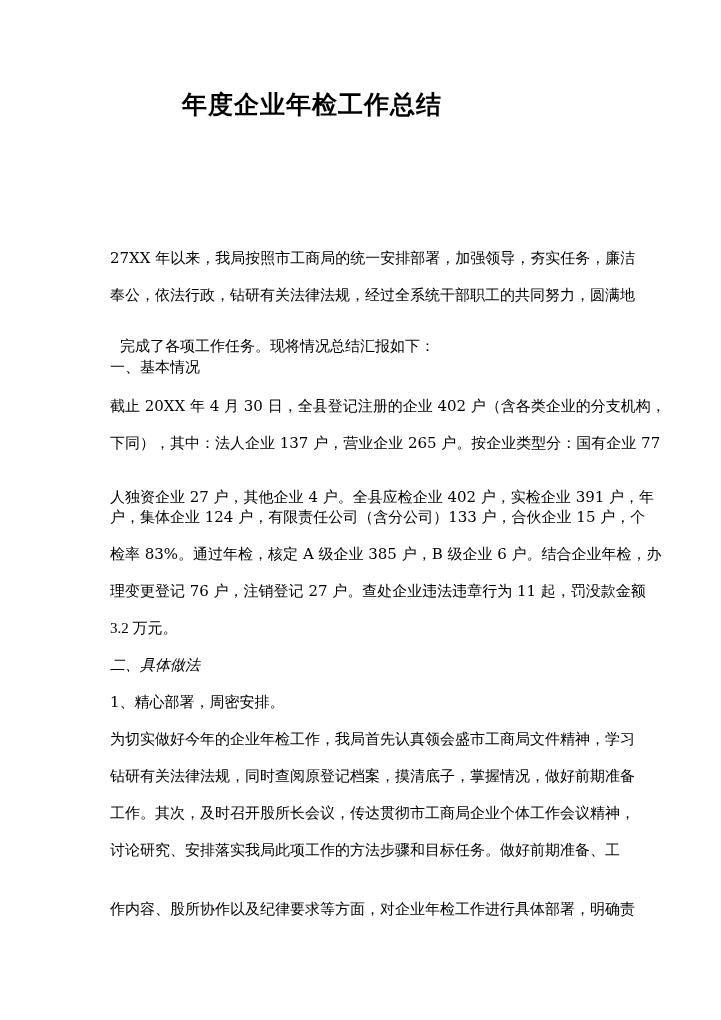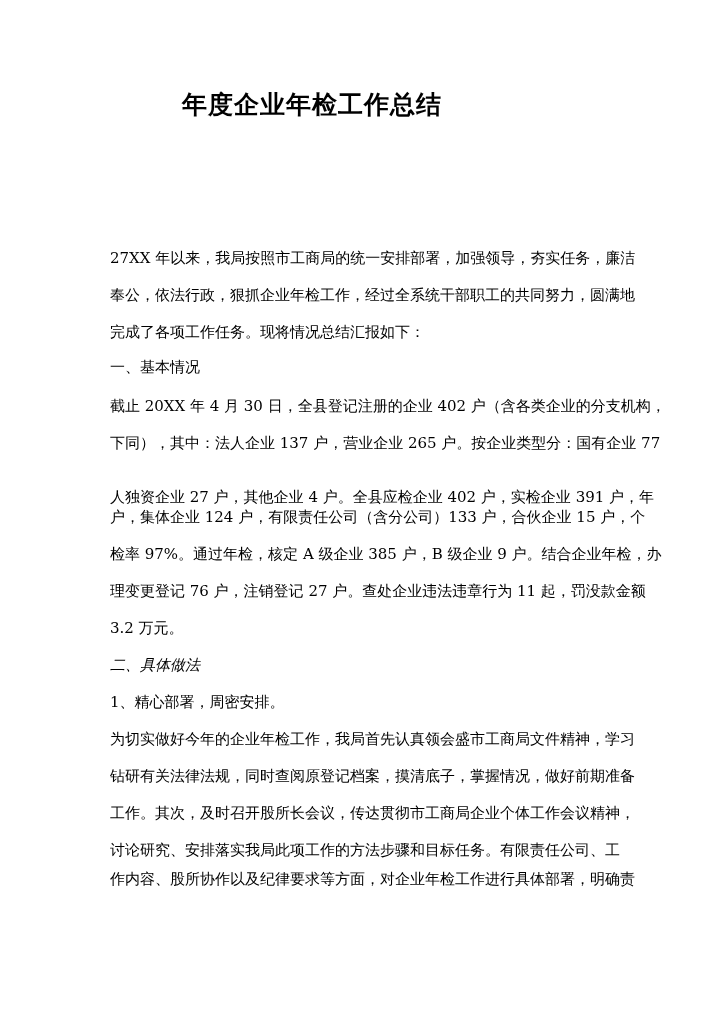--- a/index.html
+++ b/index.html
@@ -11,31 +11,31 @@
           white-space:nowrap; text-align:justify; text-align-last:justify; }
   .line.last { text-align-last:left; }
 </style>
 </head>
 <body>
 
 <div>
   <div class="title">年度企业年检工作总结</div>
   <div id="body-lines">
       <div class="line" style="top: 248px;">27XX 年以来，我局按照市工商局的统一安排部署，加强领导，夯实任务，廉洁</div>
-      <div class="line" style="top: 285px;">奉公，依法行政，狠抓企业年检工作，经过全系统干部职工的共同努力，圆满地</div>
-      <div class="line last" style="top: 322px;">完成了各项工作任务。现将情况总结汇报如下：</div>
+      <div class="line" style="top: 285px;">奉公，依法行政，钻研有关法律法规，经过全系统干部职工的共同努力，圆满地</div>
+      <div class="line last" style="top: 336px; margin-left: 10px;">完成了各项工作任务。现将情况总结汇报如下：</div>
       <div class="line last" style="top: 359px; font-family: Liberation Mono, monospace;">一、基本情况</div>
       <div class="line" style="top: 396px;">截止 20XX 年 4 月 30 日，全县登记注册的企业 402 户（含各类企业的分支机构，</div>
       <div class="line" style="top: 433px;">下同），其中：法人企业 137 户，营业企业 265 户。按企业类型分：国有企业 77</div>
       <div class="line" style="top: 484px; margin-top: 23px;">户，集体企业 124 户，有限责任公司（含分公司）133 户，合伙企业 15 户，个</div>
       <div class="line" style="top: 487px;">人独资企业 27 户，其他企业 4 户。全县应检企业 402 户，实检企业 391 户，年</div>
-      <div class="line" style="top: 544px;">检率 97%。通过年检，核定 A 级企业 385 户，B 级企业 9 户。结合企业年检，办</div>
+      <div class="line" style="top: 544px;">检率 83%。通过年检，核定 A 级企业 385 户，B 级企业 6 户。结合企业年检，办</div>
       <div class="line" style="top: 581px;">理变更登记 76 户，注销登记 27 户。查处企业违法违章行为 11 起，罚没款金额</div>
-      <div class="line last" style="top: 618px;">3.2 万元。</div>
+      <div class="line last" style="top: 618px; font-family: Liberation Serif, serif;">3.2 万元。</div>
       <div class="line last" style="top: 655px; font-style: italic;">二、具体做法</div>
       <div class="line last" style="top: 692px;">1、精心部署，周密安排。</div>
       <div class="line" style="top: 729px;">为切实做好今年的企业年检工作，我局首先认真领会盛市工商局文件精神，学习</div>
       <div class="line" style="top: 766px;">钻研有关法律法规，同时查阅原登记档案，摸清底子，掌握情况，做好前期准备</div>
       <div class="line" style="top: 803px;">工作。其次，及时召开股所长会议，传达贯彻市工商局企业个体工作会议精神，</div>
-      <div class="line" style="top: 840px;">讨论研究、安排落实我局此项工作的方法步骤和目标任务。有限责任公司、工</div>
-      <div class="line" style="top: 869px;">作内容、股所协作以及纪律要求等方面，对企业年检工作进行具体部署，明确责</div>
+      <div class="line" style="top: 840px;">讨论研究、安排落实我局此项工作的方法步骤和目标任务。做好前期准备、工</div>
+      <div class="line" style="top: 899px;">作内容、股所协作以及纪律要求等方面，对企业年检工作进行具体部署，明确责</div>
     </div>
 </div>
 
 </body></html>

